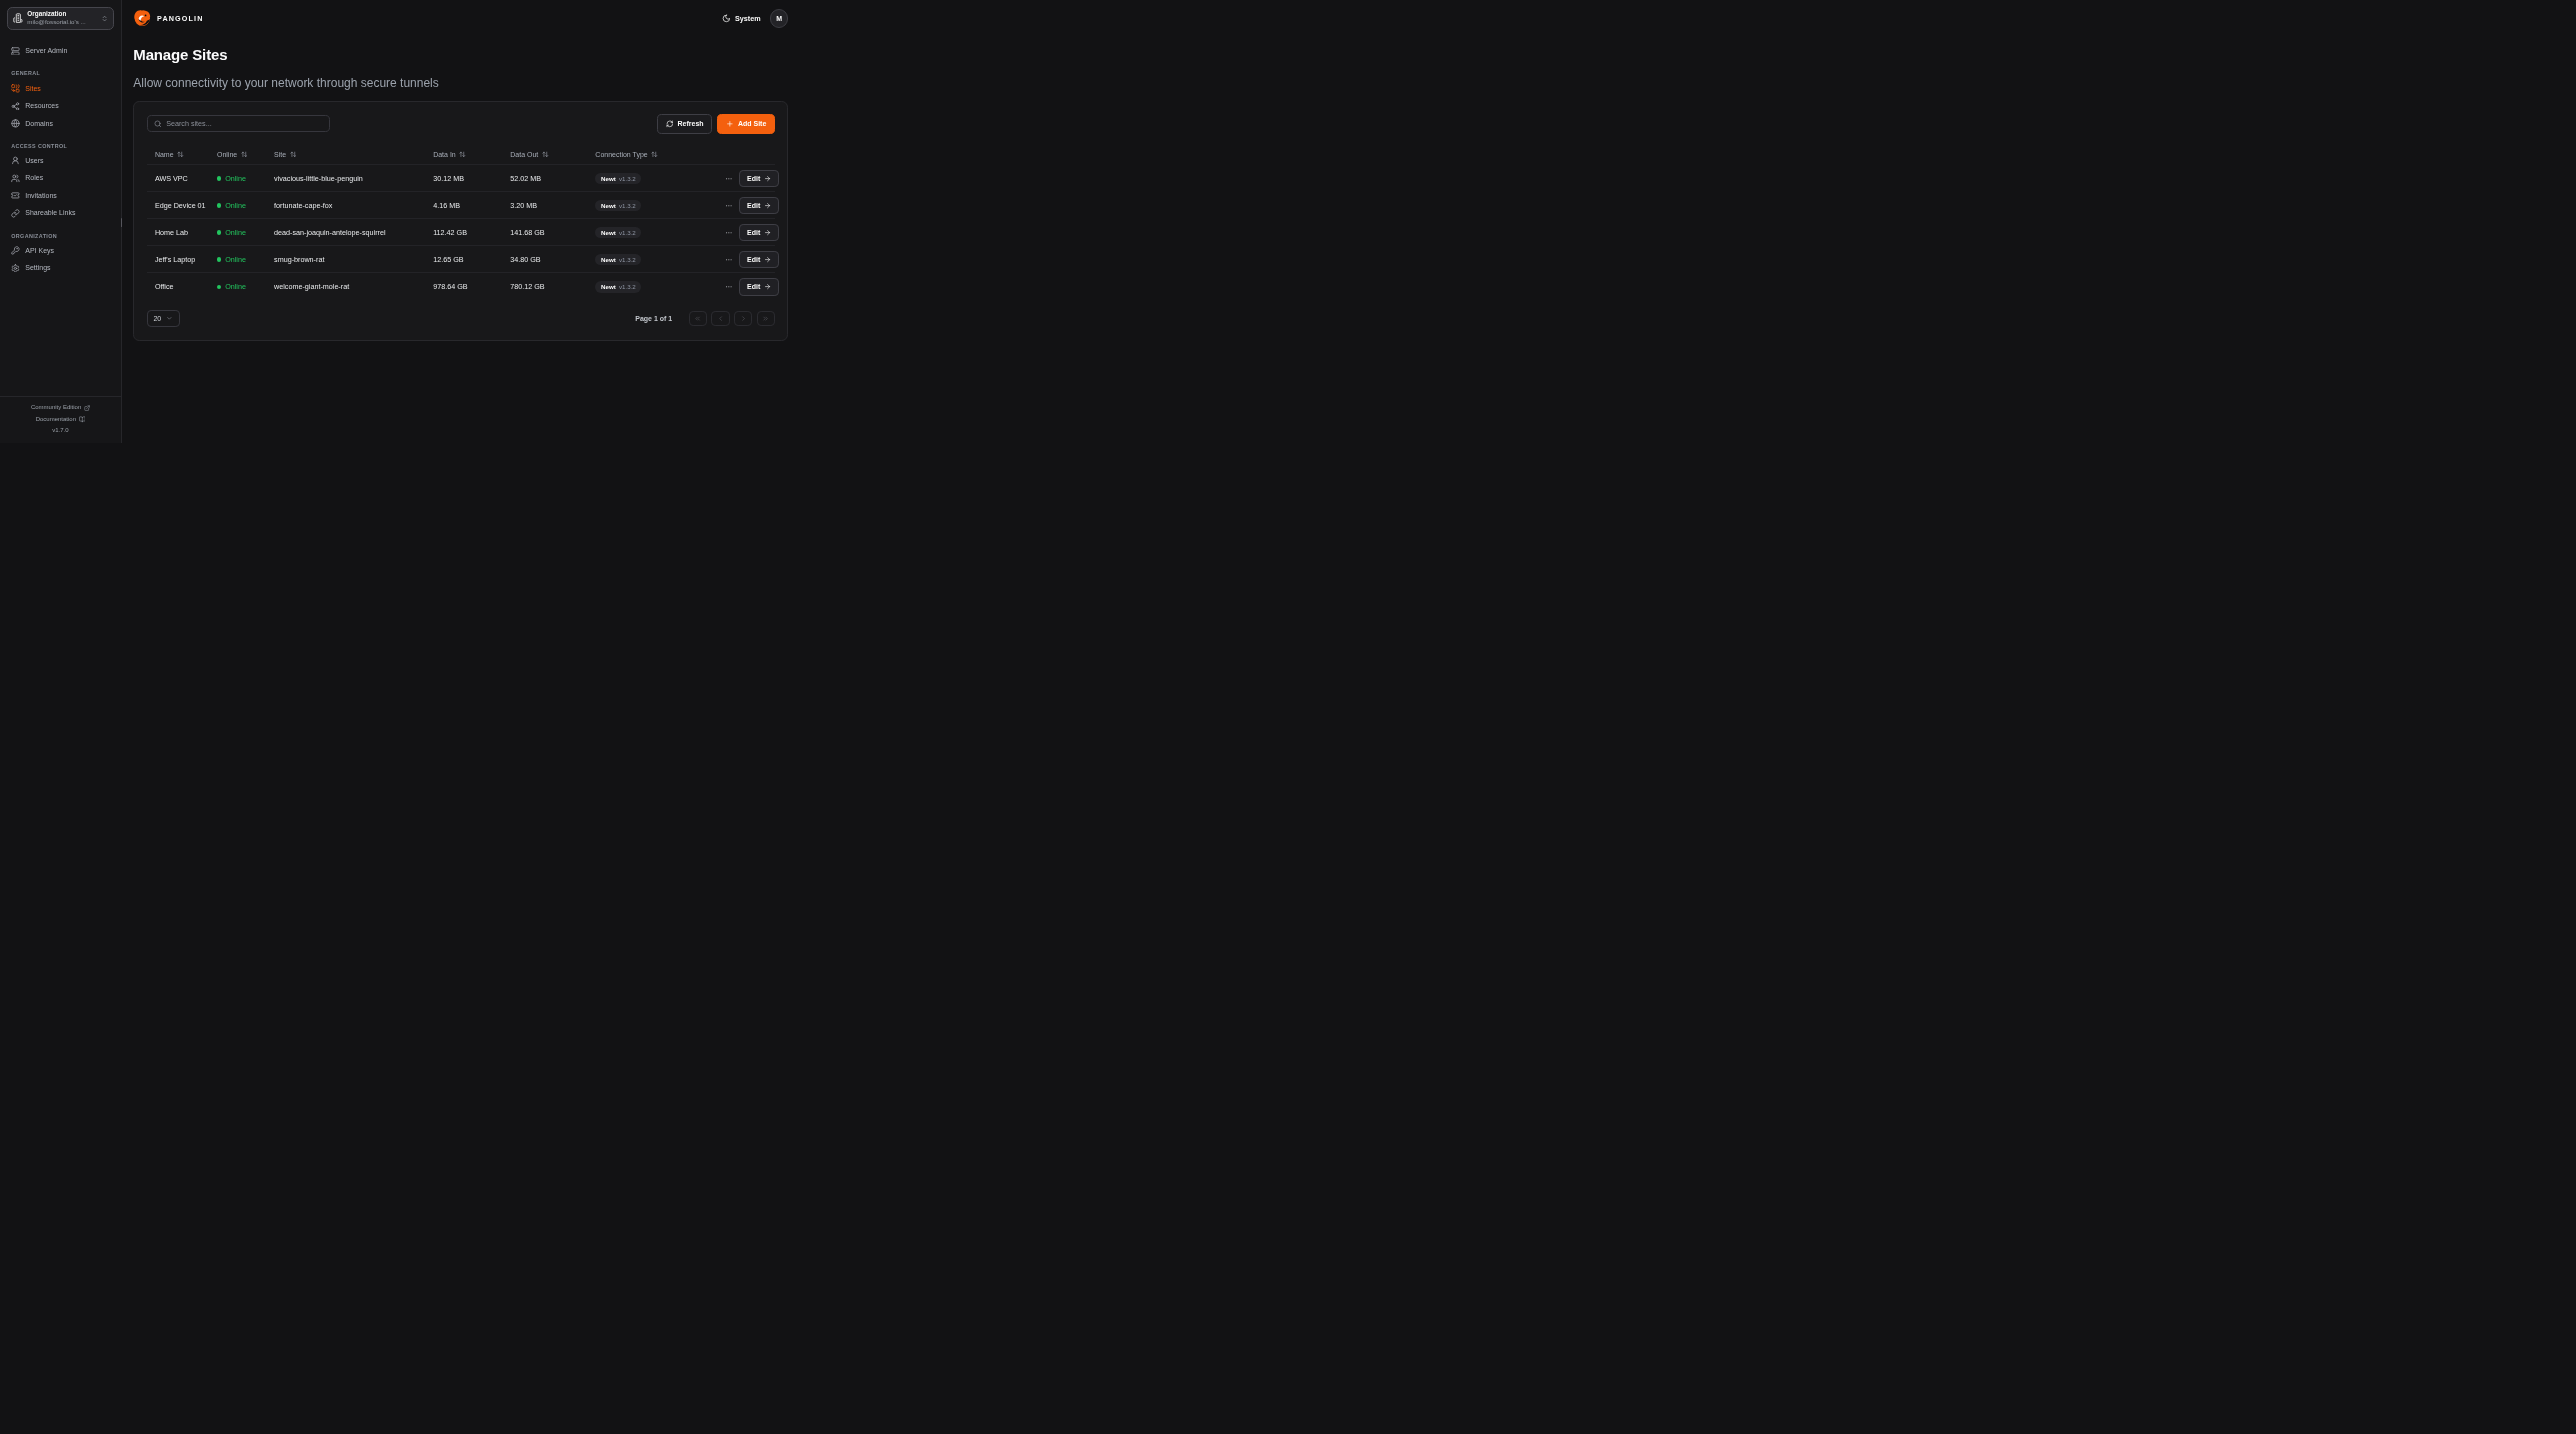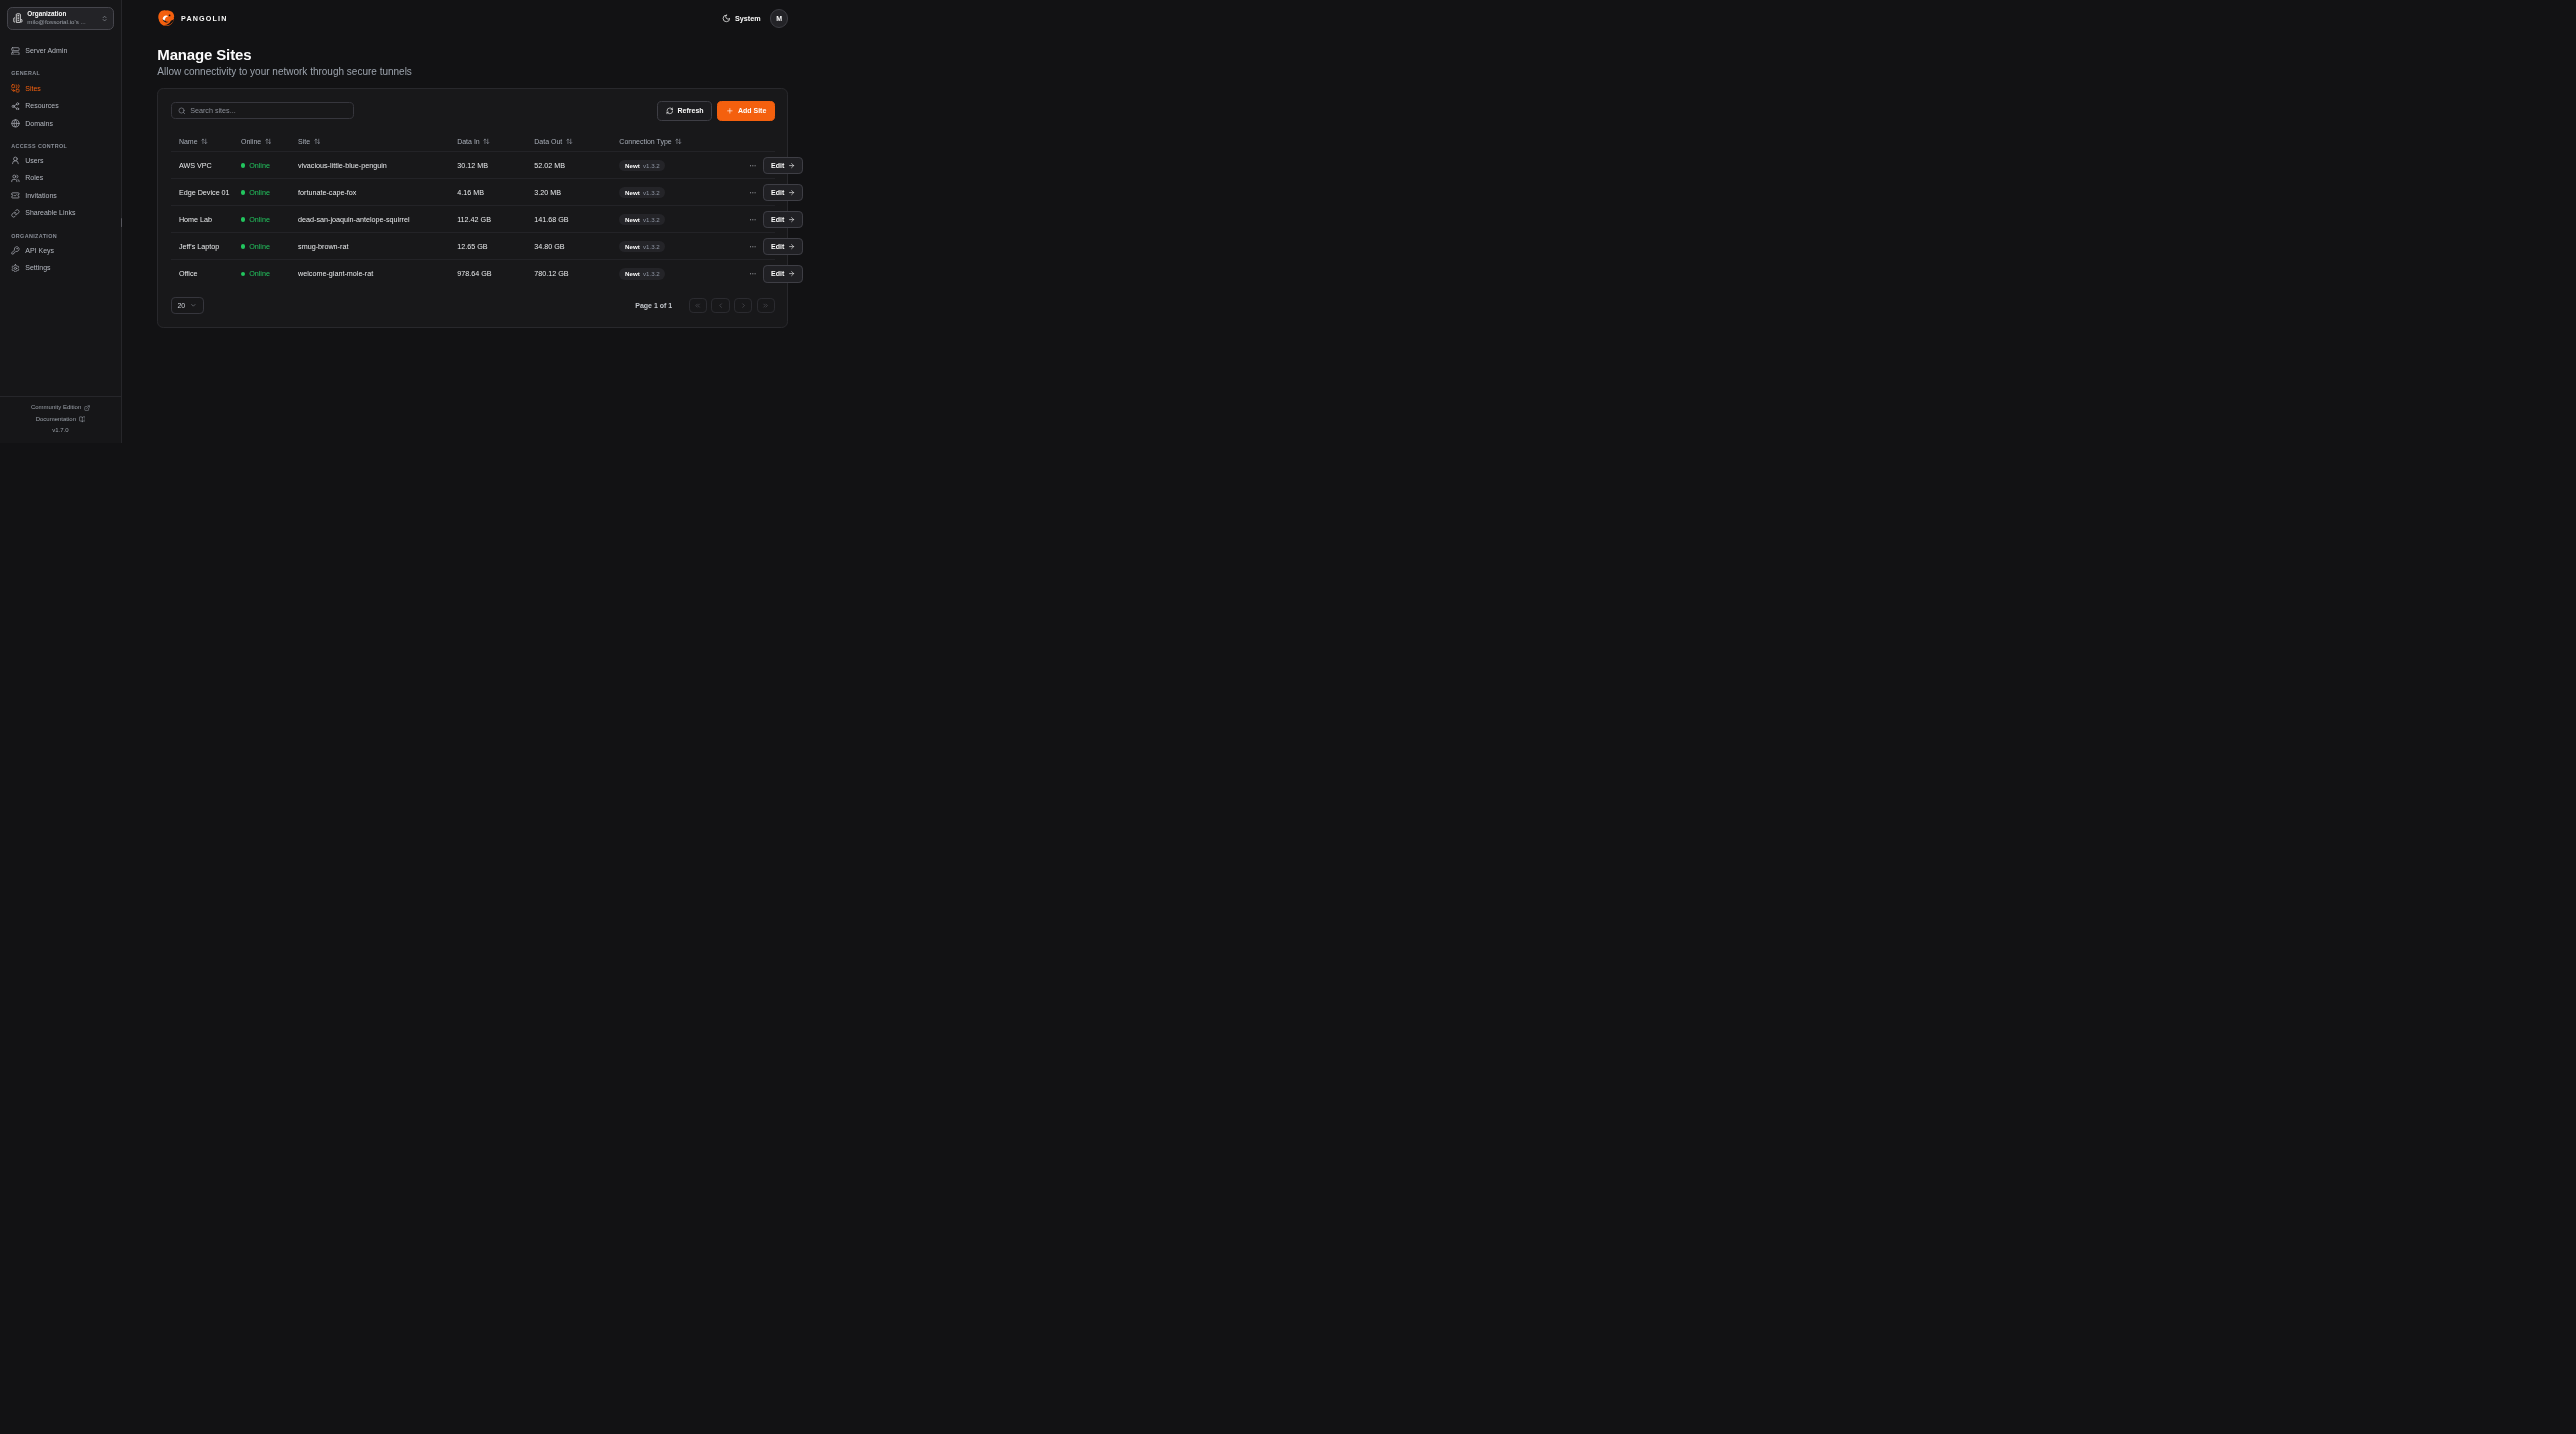--- a/index.html
+++ b/index.html
@@ -2,21 +2,21 @@
 <html style="font-size:8.2px"><head>
 <meta charset="utf-8">
 <style>
   * { box-sizing: border-box; margin: 0; padding: 0; }
   html, body { background: #121214; }
   body {
     font-family: "Liberation Sans", "DejaVu Sans", sans-serif;
     color: #ececee;
     -webkit-font-smoothing: antialiased;
   }
-  .app { display: flex; width: 808px; height: 443px; overflow: hidden; position: relative; gap: 24px; }
+  .app { display: flex; width: 808px; height: 443px; overflow: hidden; position: relative; }
 
   
   .sidebar {
     width: 122px; height: 100%; background: #161618;
     border-right: 0.5px solid #26262a; position: relative; flex-shrink: 0;
   }
   .org-selector {
     margin: 6.7px; padding: 3.6px 5.2px; height: 23px;
     background: #232327; border: 0.5px solid #45454c; border-radius: 5.2px;
     display: flex; align-items: center; gap: 4.6px; cursor: pointer;
@@ -66,21 +66,21 @@
   .theme-label { font-size: 7.2px; font-weight: 600; }
   .avatar {
     width: 18.5px; height: 18.5px; border-radius: 50%;
     background: #232327; border: 0.5px solid #3c3c42;
     display: flex; align-items: center; justify-content: center;
     font-size: 7px; font-weight: bold; color: #fafafa; cursor: pointer;
   }
 
   .content { padding: 11.3px 19.6px 0 11.3px; }
   .page-title { font-size: 15px; font-weight: bold; color: #fbfbfc; letter-spacing: -0.01em; }
-  .page-subtitle { font-size: 10px; color: #9ca3ad; margin-top: 3px; }
+  .page-subtitle { font-size: 12px; color: #9ca3ad; margin-top: 13px; }
 
   
   .card {
     margin-top: 10.3px; background: #18181a;
     border: 0.5px solid #28282c; border-radius: 6.2px;
     padding: 12.4px 12.4px 12.4px;
   }
   .card-toolbar { display: flex; align-items: center; justify-content: space-between; }
   .search-box {
     width: 183px; height: 17px; border: 0.5px solid #36363d; border-radius: 4.6px;

